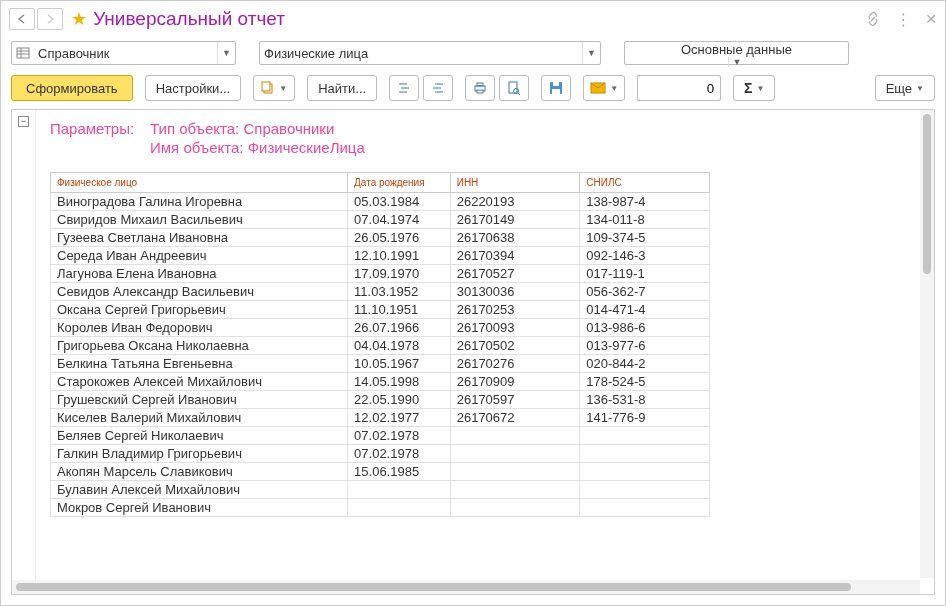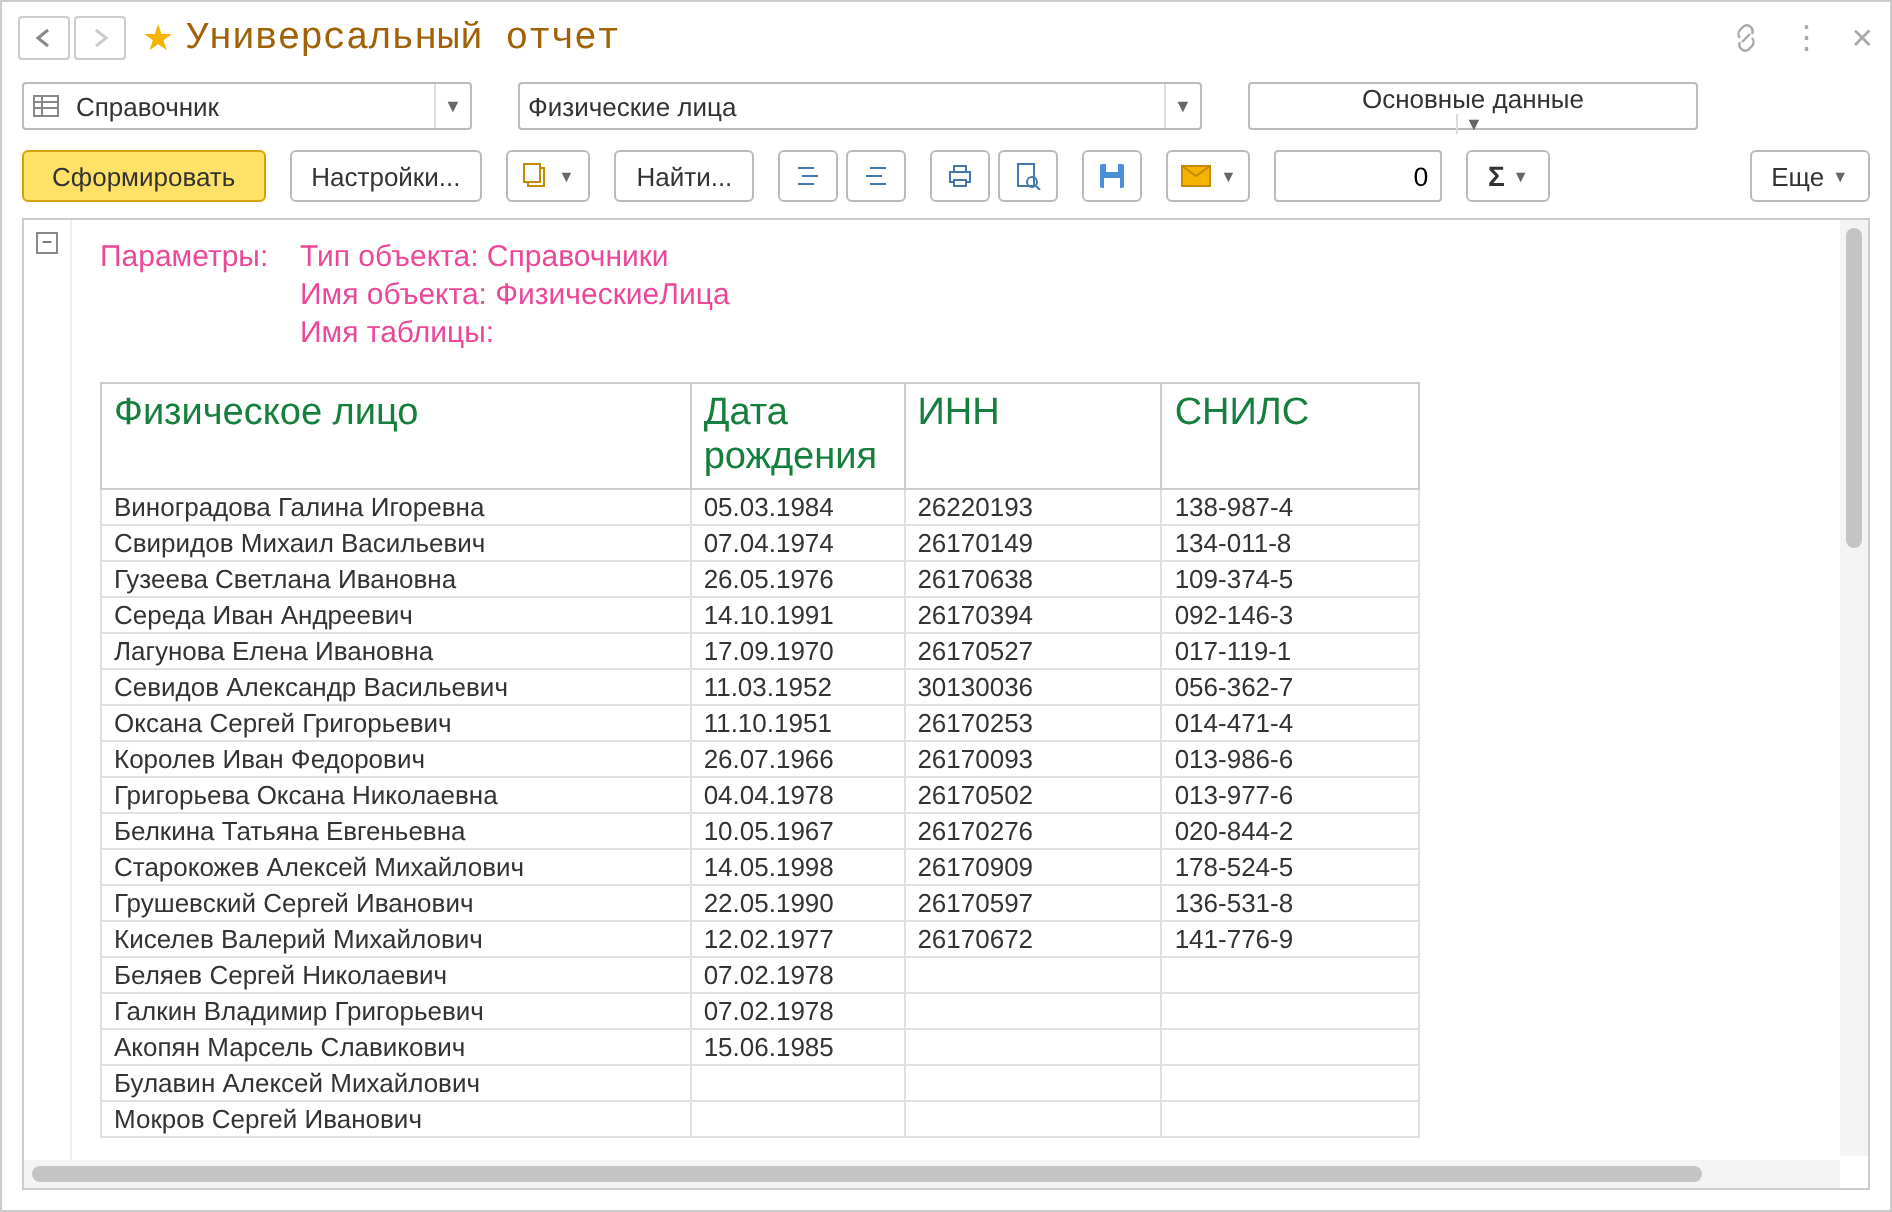--- a/index.html
+++ b/index.html
@@ -3,21 +3,21 @@
 <meta charset="utf-8">
 <style>
   * { box-sizing: border-box; }
   html, body { margin: 0; padding: 0; font-family: Arial, sans-serif; font-size: 13px; color: #333; background: #fff; }
   .window { width: 946px; height: 606px; border: 1px solid #ccc; display: flex; flex-direction: column; background: #fff; }
   
   .titlebar { display: flex; align-items: center; padding: 4px 8px; height: 36px; }
   .nav-btns { display: flex; gap: 2px; margin-right: 8px; }
   .nav-btn { width: 26px; height: 22px; border: 1px solid #ccc; background: #fff; display: flex; align-items: center; justify-content: center; cursor: pointer; border-radius: 2px; }
   .star-icon { color: #f4b400; font-size: 18px; margin-right: 6px; }
-  .title { font-size: 19px; color: #a16207; flex: 1; font-family: Liberation Mono, monospace; }
+  .title { font-size: 19px; color: #a21caf; flex: 1; }
   .title-right { display: flex; align-items: center; gap: 14px; color: #888; }
   
   .filter-row { display: flex; gap: 23px; padding: 4px 10px; }
   .select-box { display: flex; align-items: center; border: 1px solid #bbb; height: 24px; background: #fff; border-radius: 2px; }
   .select-box .icon { padding: 0 4px; color: #888; }
   .select-box .text { flex: 1; padding: 0 4px; }
   .select-box .dd { width: 18px; height: 22px; border-left: 1px solid #ddd; display: flex; align-items: center; justify-content: center; color: #666; font-size: 9px; }
   .sb1 { width: 225px; }
   .sb2 { width: 342px; }
   .sb3 { width: 225px; flex-direction: column; }
@@ -34,21 +34,21 @@
   .report-wrap { flex: 1; margin: 2px 10px 10px 10px; border: 1px solid #ccc; display: flex; overflow: hidden; position: relative; }
   .gutter { width: 24px; border-right: 1px solid #eee; padding-top: 4px; }
   .collapse-box { width: 11px; height: 11px; border: 1px solid #888; margin: 2px auto; font-size: 9px; line-height: 9px; text-align: center; cursor: pointer; }
   .report-body { flex: 1; overflow: auto; padding: 10px 14px 0 14px; }
   
   .params { display: flex; margin-bottom: 14px; font-size: 15px; color: #ec4899; }
   .params-label { width: 100px; }
   .params-vals div { margin-bottom: 2px; }
   
   table.rep { border-collapse: collapse; width: 660px; }
-  table.rep th { text-align: left; font-weight: normal; font-size: 19px; color: #15803d; border: 1px solid #ccc; padding: 4px 6px; vertical-align: top; background: #fff; }
+  table.rep th { text-align: left; font-weight: normal; font-size: 10px; color: #c2410c; border: 1px solid #ccc; padding: 4px 6px; vertical-align: top; background: #fff; }
   table.rep td { border: 1px solid #e0e0e0; padding: 1px 6px; font-size: 13px; color: #333; white-space: nowrap; overflow: hidden; }
   .col-name { width: 275px; }
   .col-date { width: 95px; }
   .col-inn { width: 120px; }
   .col-snils { width: 120px; }
   
   .vscroll { position: absolute; right: 0; top: 0; bottom: 16px; width: 14px; background: #f4f4f4; }
   .vscroll-thumb { position: absolute; top: 4px; width: 8px; left: 3px; height: 160px; background: #c4c4c4; border-radius: 4px; }
   .hscroll { position: absolute; left: 0; right: 14px; bottom: 0; height: 14px; background: #f4f4f4; }
   .hscroll-thumb { position: absolute; left: 4px; height: 8px; top: 3px; width: 92%; background: #c4c4c4; border-radius: 4px; }
@@ -181,21 +181,20 @@
   <div class="report-wrap">
     <div class="gutter">
       <div class="collapse-box">−</div>
     </div>
     <div class="report-body">
       <div class="params">
         <div class="params-label">Параметры:</div>
         <div class="params-vals">
           <div>Тип объекта: Справочники</div>
           <div>Имя объекта: ФизическиеЛица</div>
-          <div>Имя таблицы:</div>
         </div>
       </div>
       <table class="rep">
         <thead>
           <tr>
             <th class="col-name">Физическое лицо</th>
             <th class="col-date">Дата рождения</th>
             <th class="col-inn">ИНН</th>
             <th class="col-snils">СНИЛС</th>
           </tr>
@@ -214,21 +213,21 @@
               <td>134-011-8</td>
             </tr>
             <tr>
               <td>Гузеева Светлана Ивановна</td>
               <td>26.05.1976</td>
               <td>26170638</td>
               <td>109-374-5</td>
             </tr>
             <tr>
               <td>Середа Иван Андреевич</td>
-              <td>14.10.1991</td>
+              <td>12.10.1991</td>
               <td>26170394</td>
               <td>092-146-3</td>
             </tr>
             <tr>
               <td>Лагунова Елена Ивановна</td>
               <td>17.09.1970</td>
               <td>26170527</td>
               <td>017-119-1</td>
             </tr>
             <tr>

